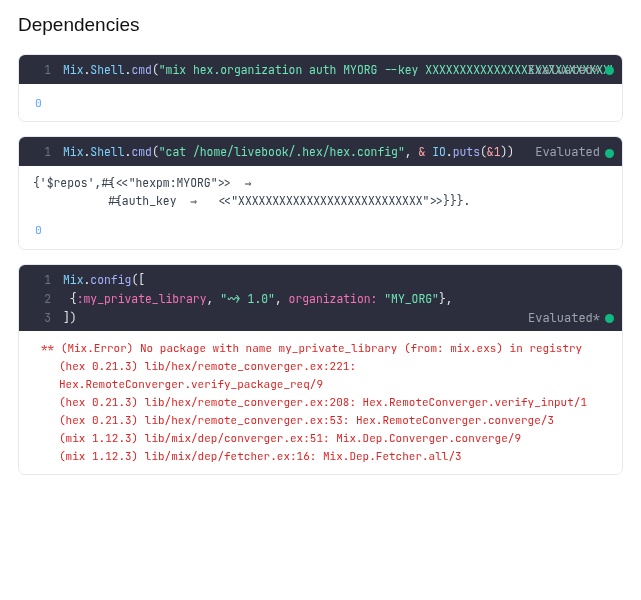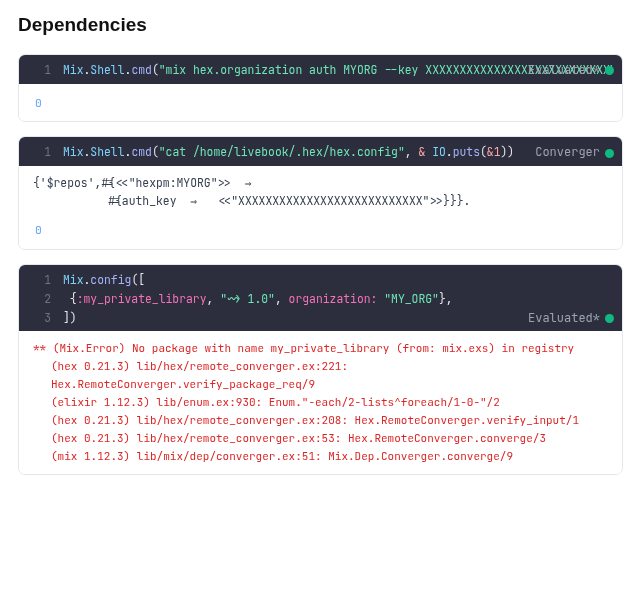--- a/index.html
+++ b/index.html
@@ -1,34 +1,34 @@
 <!DOCTYPE html>
 <html><head>
 <meta charset="utf-8">
 <style>
 *{margin:0;padding:0;box-sizing:border-box}
 body{font-family:-apple-system,BlinkMacSystemFont,"Segoe UI",Helvetica,Arial,sans-serif;background:#fff;padding:14px 18px;width:641px}
-.hdr{font-size:19px;font-weight:700;color:#111;margin-bottom:18px}
+.hdr{font-size:19px;font-weight:400;color:#111;margin-bottom:18px}
 .cell{border:1px solid #e5e7eb;border-radius:7px;overflow:hidden;margin-bottom:14px;background:#fff}
 .code{background:#2c2e3d;padding:6px 10px 4px 10px;font-family:"JetBrains Mono",Menlo,Consolas,monospace;font-size:11.4px;line-height:1.65;position:relative}
 .ln{display:inline-block;width:22px;color:#6b7280;text-align:right;margin-right:12px;user-select:none}
 .row{white-space:nowrap;overflow:hidden}
 .tk-m{color:#7dd3fc}
 .tk-f{color:#a5b4fc}
 .tk-p{color:#e5e7eb}
 .tk-s{color:#6ee7b7}
 .tk-a{color:#f472b6}
 .tk-k{color:#fca5a5}
 .status{position:absolute;right:8px;bottom:3px;font-size:12px;color:#9ca3af;display:flex;align-items:center;gap:5px}
 .dot{width:9px;height:9px;border-radius:50%;background:#10b981;display:inline-block}
 .out{background:#fff;padding:8px 14px;font-family:"JetBrains Mono",Menlo,Consolas,monospace;font-size:11.4px;color:#374151;line-height:1.55}
 .out-txt{white-space:pre;margin-bottom:10px;color:#374151}
 .ret{color:#60a5fa;font-size:11.3px;padding:2px 2px}
 .err{color:#dc2626;font-size:11px;line-height:1.55}
-.err div{margin:1px 0}
+.err div{margin:1px 8px}
 .err .ind{padding-left:18px}
 </style>
 </head>
 <body>
 
 <h2 class="hdr">Dependencies</h2>
 <div id="cells">
     <div class="cell">
       <div class="code">
         <div class="row"><span class="ln">1</span><span class="tk-m">Mix</span><span class="tk-p">.</span><span class="tk-m">Shell</span><span class="tk-p">.</span><span class="tk-f">cmd</span><span class="tk-p">(</span><span class="tk-s">"mix hex.organization auth MYORG --key XXXXXXXXXXXXXXXXXXXXXXXXXXXXXXXX"</span></div>
@@ -38,21 +38,21 @@
         </div>
       </div>
       <div class="out">
         <div class="ret">0</div>
       </div>
     </div>
     <div class="cell">
       <div class="code">
         <div class="row"><span class="ln">1</span><span class="tk-m">Mix</span><span class="tk-p">.</span><span class="tk-m">Shell</span><span class="tk-p">.</span><span class="tk-f">cmd</span><span class="tk-p">(</span><span class="tk-s">"cat /home/livebook/.hex/hex.config"</span><span class="tk-p">, </span><span class="tk-k">&amp;</span><span class="tk-p"> </span><span class="tk-m">IO</span><span class="tk-p">.</span><span class="tk-f">puts</span><span class="tk-p">(</span><span class="tk-k">&amp;1</span><span class="tk-p">))</span></div>
         <div class="status">
-          <span>Converger</span>
+          <span>Evaluated</span>
           <span class="dot"></span>
         </div>
       </div>
       <div class="out">
         <div class="out-txt">{'$repos',#{&lt;&lt;"hexpm:MYORG"&gt;&gt;  ⇒
            #{auth_key  ⇒   &lt;&lt;"XXXXXXXXXXXXXXXXXXXXXXXXXXX"&gt;&gt;}}}.</div>
         <div class="ret">0</div>
       </div>
     </div>
     <div class="cell">
@@ -62,20 +62,20 @@
         <div class="row"><span class="ln">3</span><span class="tk-p">])</span></div>
         <div class="status">
           <span>Evaluated*</span>
           <span class="dot"></span>
         </div>
       </div>
       <div class="out">
         <div class="err">
           <div>** (Mix.Error) No package with name my_private_library (from: mix.exs) in registry</div>
           <div class="ind">(hex 0.21.3) lib/hex/remote_converger.ex:221: Hex.RemoteConverger.verify_package_req/9</div>
-          <div class="ind">(elixir 1.12.3) lib/enum.ex:930: Enum."-each/2-lists^foreach/1-0-"/2</div>
           <div class="ind">(hex 0.21.3) lib/hex/remote_converger.ex:208: Hex.RemoteConverger.verify_input/1</div>
           <div class="ind">(hex 0.21.3) lib/hex/remote_converger.ex:53: Hex.RemoteConverger.converge/3</div>
           <div class="ind">(mix 1.12.3) lib/mix/dep/converger.ex:51: Mix.Dep.Converger.converge/9</div>
+          <div class="ind">(mix 1.12.3) lib/mix/dep/fetcher.ex:16: Mix.Dep.Fetcher.all/3</div>
         </div>
       </div>
     </div>
   </div>
 
 </body></html>

